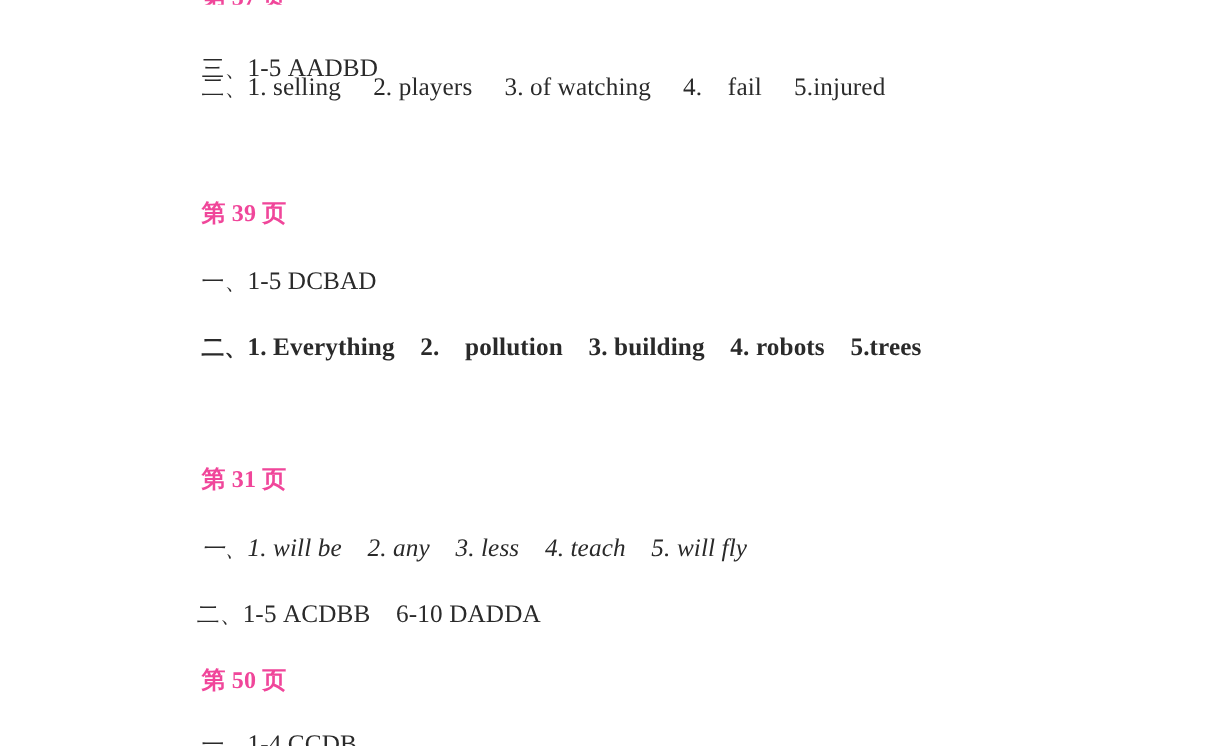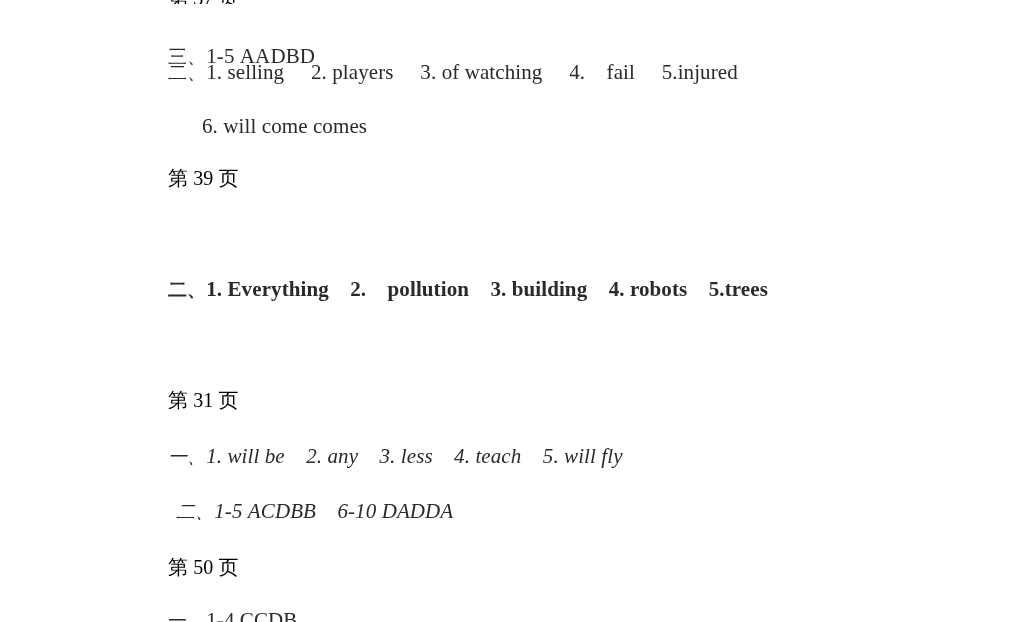--- a/index.html
+++ b/index.html
@@ -31,21 +31,22 @@
     font-family: "Liberation Serif", "DejaVu Serif", serif;
     color: #2e2e2e;
     letter-spacing: 0.1px;
     -webkit-font-smoothing: antialiased;
   }
 
   
   .page-head {
     font-size: 20px;
     line-height: 24px;
-    color: #000000;
+    color: #ec4899;
+    font-weight: bold;
   }
 
   
   .answer {
     font-size: 21px;
     line-height: 25px;
     color: #2d2d2d;
   }
 
   
@@ -73,32 +74,32 @@
 
 <div id="page">
   <div id="ink">
 
     <div class="line page-head clip-top" style="left:168px; top:-14px; height:18px;">第 37 页</div>
 
     <div class="line answer overlap-a" style="left:168px; top:44px;"><span class="marker">三、</span><span>1-5 AADBD</span></div>
 
     <div class="line answer overlap-b" style="left:168px; top:60px;"><span class="marker">二、</span><span>1. selling     2. players     3. of watching     4.    fail     5.injured</span></div>
 
-    <div class="line answer" style="left:202px; top:114px;">6. will come comes</div>
 
     <div class="line page-head" style="left:168px; top:166px;">第 39 页</div>
 
+    <div class="line answer" style="left:168px; top:222px;"><span class="marker">一、</span><span>1-5 DCBAD</span></div>
 
     <div class="line answer" style="left:168px; top:277px;font-weight:bold;"><span class="marker">二、</span><span>1. Everything    2.    pollution    3. building    4. robots    5.trees</span></div>
 
 
     <div class="line page-head" style="left:168px; top:388px;">第 31 页</div>
 
     <div class="line answer" style="left:168px; top:444px;font-style:italic;"><span class="marker">一、</span><span>1. will be    2. any    3. less    4. teach    5. will fly</span></div>
 
-    <div class="line answer" style="left:176px; top:499px;font-style:italic;"><span class="marker">二、</span><span>1-5 ACDBB    6-10 DADDA</span></div>
+    <div class="line answer" style="left:164px; top:499px;"><span class="marker">二、</span><span>1-5 ACDBB    6-10 DADDA</span></div>
 
     <div class="line page-head" style="left:168px; top:555px;">第 50 页</div>
 
     <div class="line answer" style="left:168px; top:608px;"><span class="marker">一、</span><span>1-4 CCDB</span></div>
 
   </div>
 </div>
 
 </body></html>

